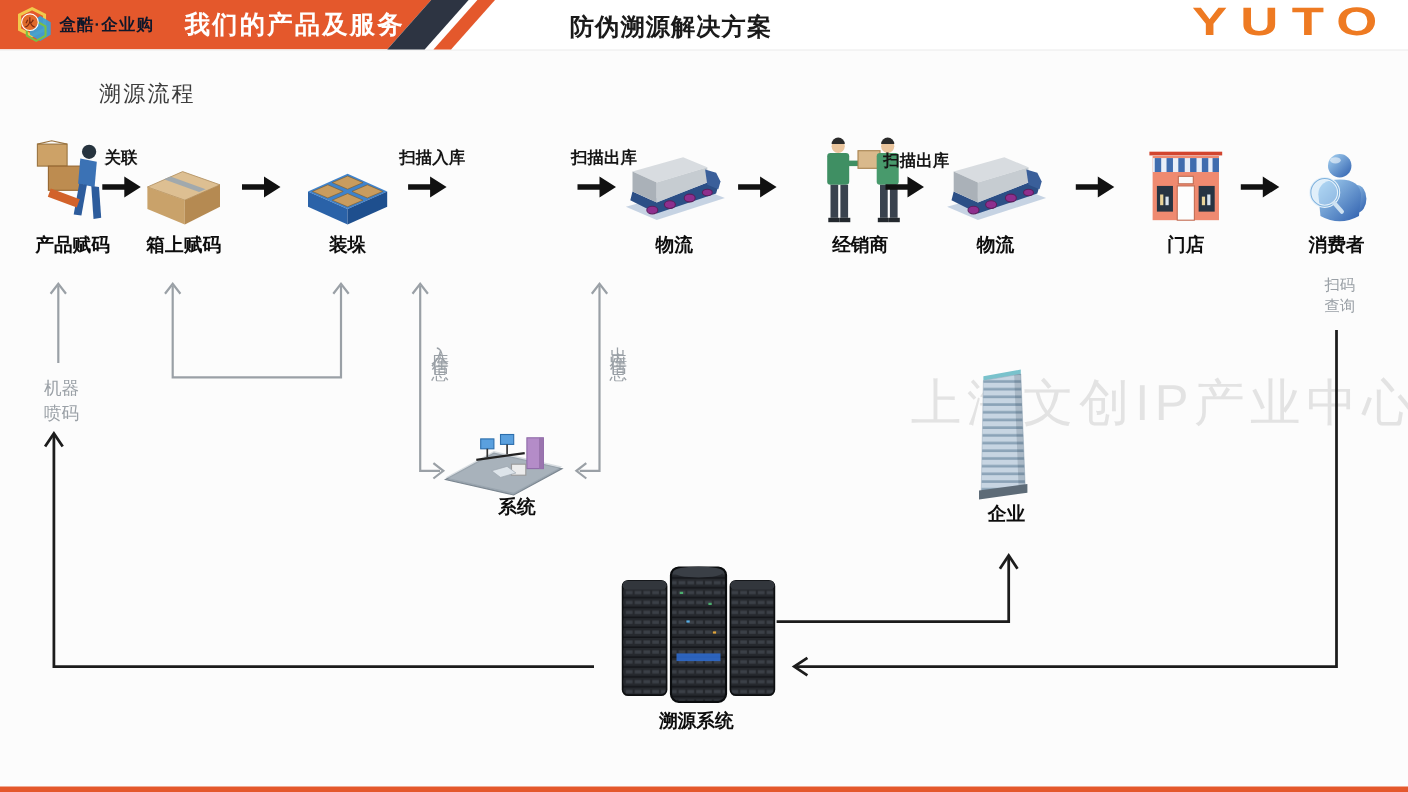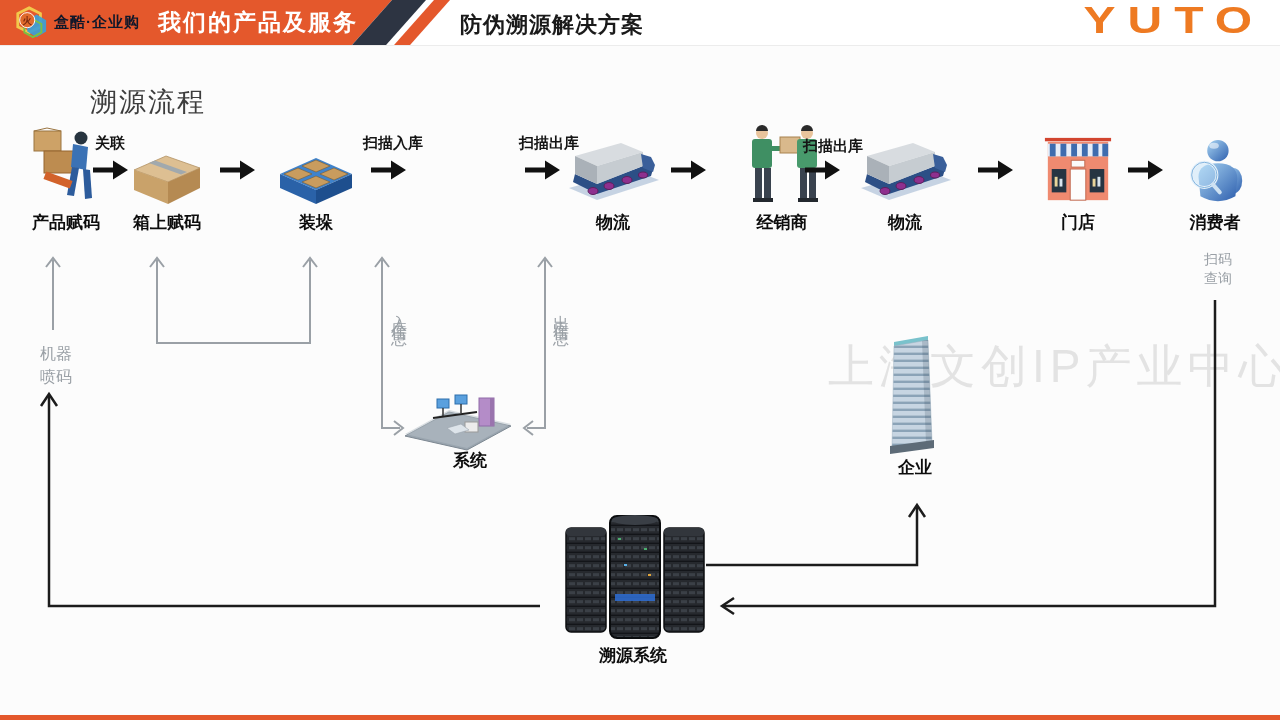--- a/index.html
+++ b/index.html
@@ -7,32 +7,32 @@
        font-family:"Liberation Sans",sans-serif;background:#fff;}
   .stage{position:absolute;inset:0;background:#fcfcfc;}
 
   
   .header{position:absolute;left:0;top:0;width:1280px;height:45px;background:#fff;
           border-bottom:1px solid #ececec;z-index:5;}
   .banner{position:absolute;left:0;top:0;width:392px;height:45px;background:#E4582C;
           clip-path:polygon(0 0,100% 0,calc(100% - 40px) 100%,0 100%);
           display:flex;align-items:center;padding-left:14px;box-sizing:border-box;}
   .banner-brand{color:#0f172a;font-weight:700;font-size:15px;margin-left:6px;letter-spacing:1px;}
-  .banner-title{color:#fff;font-weight:700;font-size:23px;margin-left:18px;letter-spacing:2px;white-space:nowrap;}
+  .banner-title{color:#fff;font-weight:700;font-size:23px;margin-left:28px;letter-spacing:2px;white-space:nowrap;}
   .cut-dark{position:absolute;left:392px;top:0;width:34px;height:45px;background:#2d3442;
             transform:skewX(-41.6deg);transform-origin:top left;}
   .cut-stripe{position:absolute;left:434px;top:0;width:16px;height:45px;background:#E4582C;
             transform:skewX(-41.6deg);transform-origin:top left;}
-  .page-title{position:absolute;left:460px;top:10px;width:300px;text-align:left;
+  .page-title{position:absolute;left:460px;top:10px;width:300px;text-align:center;
             font-size:22px;font-weight:600;color:#1a1a1a;letter-spacing:1px;}
   .yuto{position:absolute;right:16px;top:0px;font-size:48px;font-weight:900;color:#EE7A22;
         letter-spacing:12px;transform:scaleY(.75);transform-origin:top right;white-space:nowrap;}
 
   
-  .section-title{position:absolute;left:90px;top:84px;font-size:27px;color:#3d3d3d;z-index:2;letter-spacing:2px;}
+  .section-title{position:absolute;left:90px;top:72px;font-size:20px;color:#3d3d3d;z-index:2;letter-spacing:2px;}
 
   
   .node{position:absolute;top:114px;width:120px;display:flex;flex-direction:column;align-items:center;z-index:2;}
   .node .ic{height:92px;display:flex;align-items:flex-end;justify-content:center;}
   .node .lbl{margin-top:5px;font-size:17px;font-weight:700;color:#0d0d0d;white-space:nowrap;}
   .n1{left:6px}.n2{left:107px}.n3{left:256px}.n4{left:408px}.n5{left:553px}
   .n6{left:722px}.n7{left:845px}.n8{left:1018px}.n9{left:1155px}
 
   .elabel{position:absolute;transform:translateX(-50%);font-size:15px;font-weight:600;
           color:#151515;white-space:nowrap;z-index:2;}

